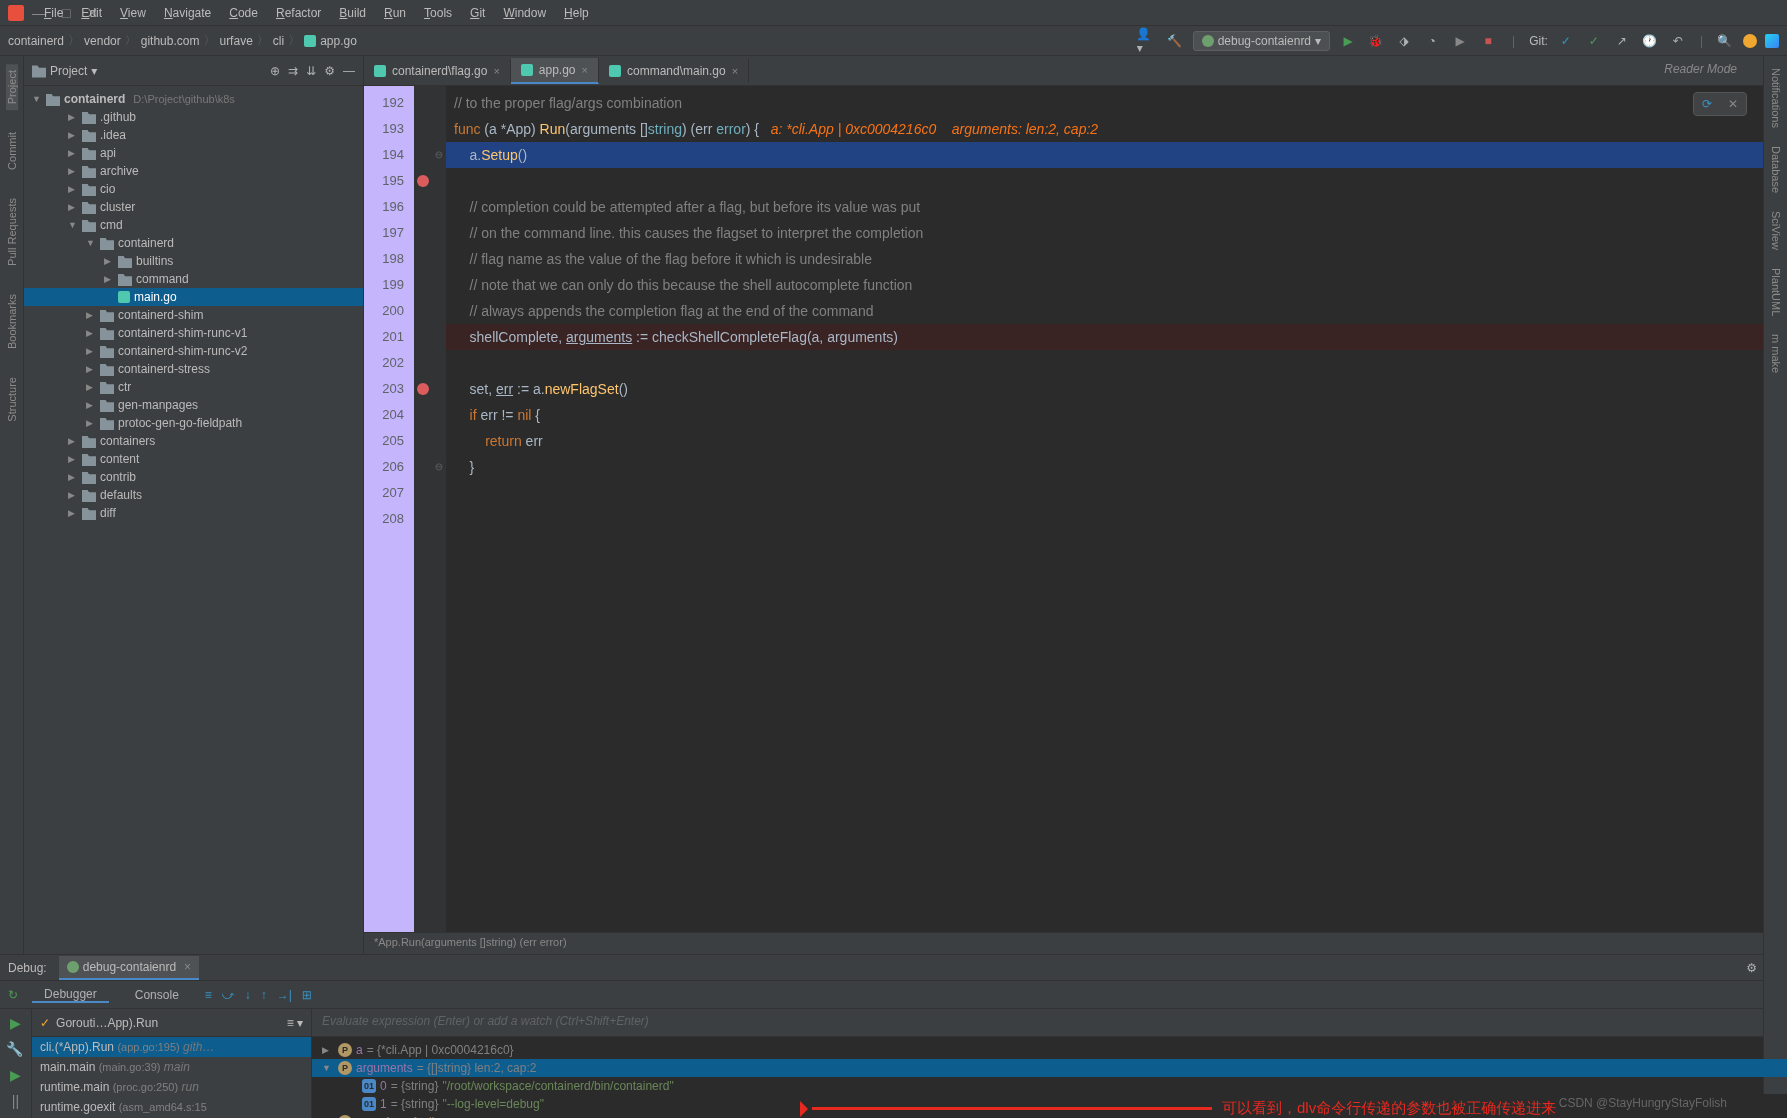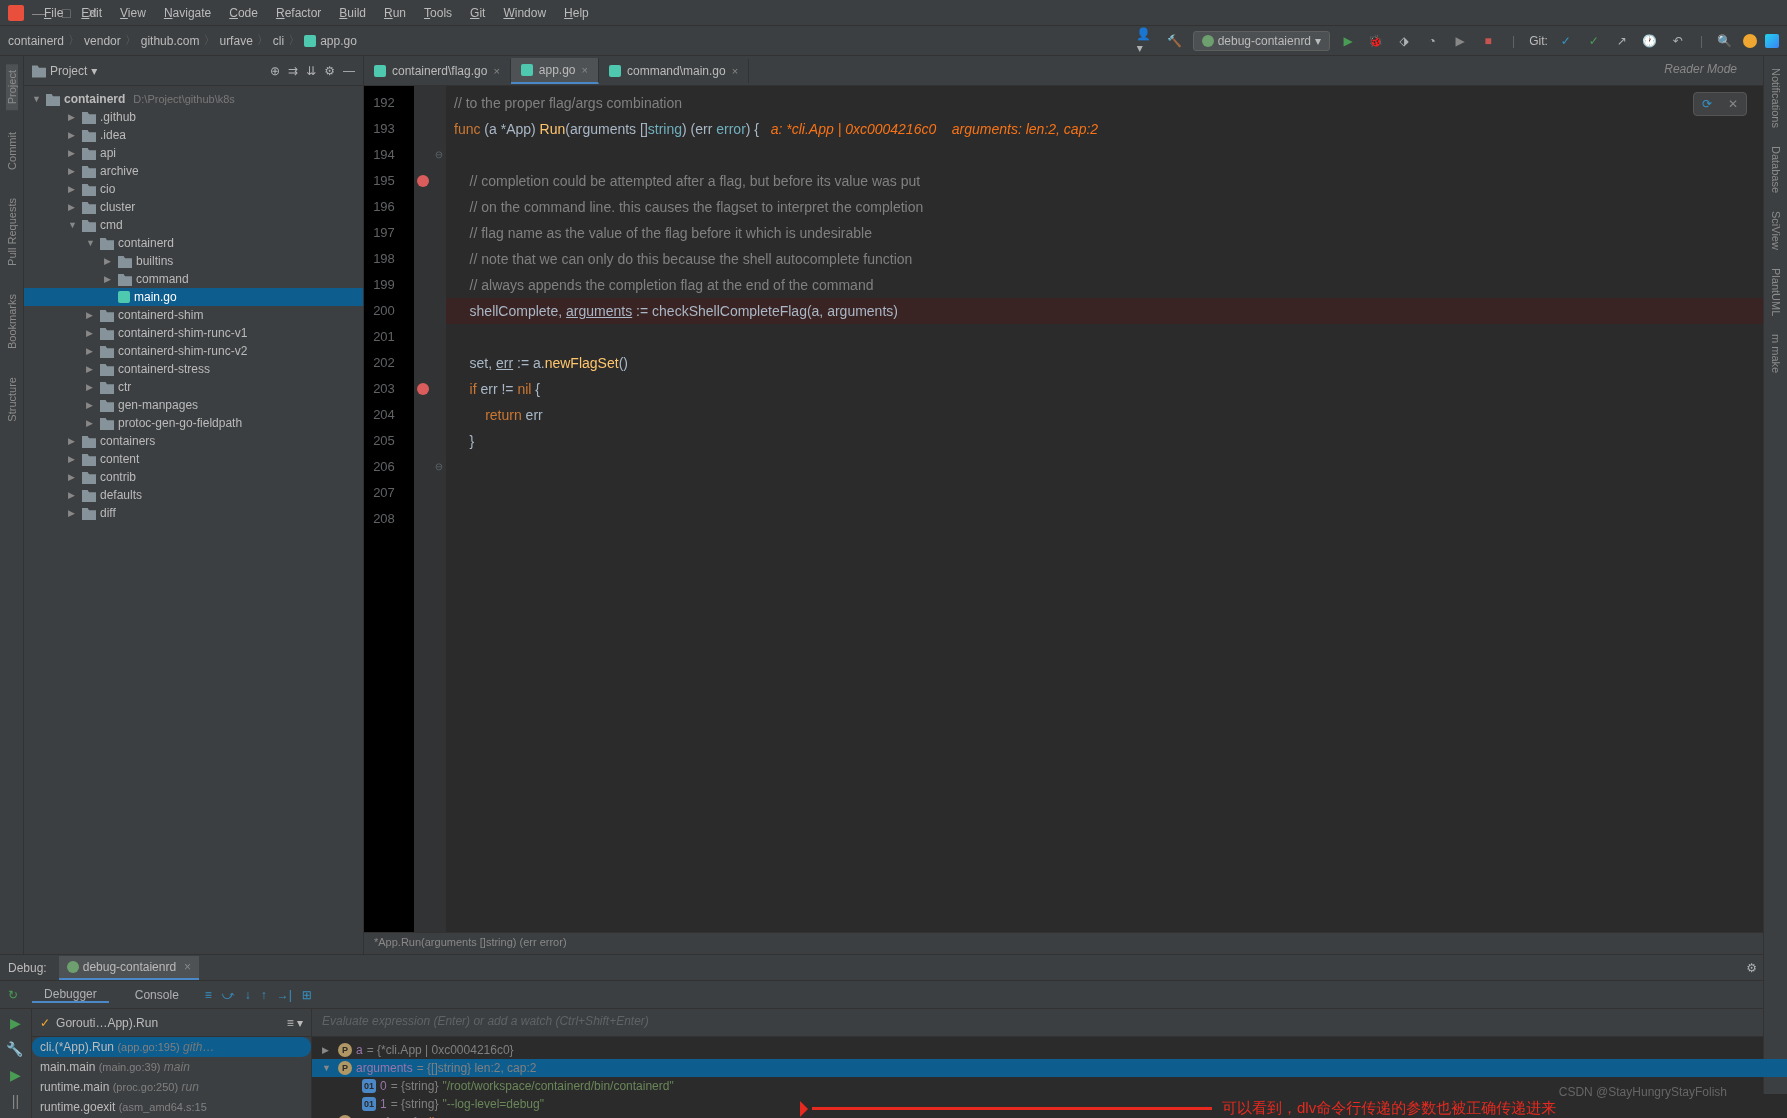--- a/index.html
+++ b/index.html
@@ -59,21 +59,21 @@
     .editor-tab { padding: 5px 10px; display: flex; align-items: center; gap: 6px; color: #bbb; cursor: pointer; border-right: 1px solid #323232; }
     .editor-tab.active { background: #4e5254; border-bottom: 2px solid #4a88c7; }
     .tab-close { color: #888; font-size: 11px; }
     .editor-tabs-right { margin-left: auto; padding-right: 12px; color: #afb1b3; }
     
     .reader-mode { position: absolute; right: 50px; top: 6px; color: #888; font-style: italic; z-index: 5; }
     .editor-corner-btns { position: absolute; right: 40px; top: 36px; background: #404243; border: 1px solid #555; border-radius: 4px; display: flex; z-index: 5; }
     .editor-corner-btns span { padding: 4px 8px; color: #888; cursor: pointer; }
     
     .code-editor { flex: 1; display: flex; position: relative; overflow: hidden; }
-    .gutter { width: 50px; background: #000000; text-align: center; padding-right: 10px; font-family: 'Consolas', monospace; color: #606366; font-size: 13px; line-height: 26px; padding-top: 4px; }
+    .gutter { width: 50px; background: #c4b5fd; text-align: right; padding-right: 10px; font-family: 'Consolas', monospace; color: #606366; font-size: 13px; line-height: 26px; padding-top: 4px; }
     .gutter-marks { width: 18px; background: #313335; padding-top: 4px; line-height: 26px; font-size: 13px; }
     .gutter-mark { height: 26px; display: flex; align-items: center; justify-content: center; }
     .breakpoint { width: 12px; height: 12px; background: #db5c5c; border-radius: 50%; }
     .fold-gutter { width: 14px; background: #313335; padding-top: 4px; line-height: 26px; color: #606366; font-size: 10px; }
     .fold-mark { height: 26px; display: flex; align-items: center; justify-content: center; cursor: pointer; }
     
     .code-content { flex: 1; font-family: 'Consolas', monospace; font-size: 14px; line-height: 26px; padding-top: 4px; overflow: hidden; }
     .code-line { white-space: pre; padding-left: 8px; height: 26px; }
     .code-line.current-exec { background: #214283; }
     .code-line.breakpoint-line { background: #3a2323; }
@@ -108,21 +108,21 @@
     .debug-step-icons span { cursor: pointer; color: #3592c4; }
     
     .debug-body { flex: 1; display: flex; }
     .debug-left-strip { width: 32px; background: #3c3f41; display: flex; flex-direction: column; align-items: center; padding-top: 6px; gap: 10px; border-right: 1px solid #323232; }
     .debug-left-strip span { cursor: pointer; font-size: 14px; }
     .resume-icon { color: #499c54; }
     
     .debug-frames { width: 280px; background: #3c3f41; border-right: 1px solid #323232; }
     .debug-frames-header { height: 28px; display: flex; align-items: center; padding: 0 8px; gap: 6px; color: #bbb; border-bottom: 1px solid #323232; }
     .frame-check { color: #f0a732; }
-    .debug-frame-item { padding: 3px 8px; color: #bbb; cursor: pointer; font-size: 12px; white-space: nowrap; overflow: hidden; border-radius: 9px; }
+    .debug-frame-item { padding: 3px 8px; color: #bbb; cursor: pointer; font-size: 12px; white-space: nowrap; overflow: hidden; }
     .debug-frame-item.selected { background: #0d5d8f; }
     .frame-loc { color: #808080; font-size: 11px; }
     .frame-file-dim { color: #787878; font-style: italic; }
     
     .debug-vars { flex: 1; background: #2b2b2b; display: flex; flex-direction: column; }
     .debug-vars-input { height: 28px; padding: 5px 10px; color: #606366; border-bottom: 1px solid #323232; background: #3c3f41; font-style: italic; }
     .debug-vars-tree { flex: 1; padding: 4px 0; position: relative; }
     .var-item { padding: 2px 10px; display: flex; align-items: center; gap: 4px; color: #bbb; font-family: 'Consolas', monospace; font-size: 12px; }
     .var-item.selected { background: #0d5d8f; }
     .var-arrow { width: 12px; color: #888; font-size: 9px; }
@@ -130,21 +130,21 @@
     .var-badge.idx { background: #4a88c7; border-radius: 3px; }
     .var-name { color: #9876aa; }
     .var-type { color: #808080; }
     .var-val { color: #6a8759; }
     .var-nil { color: #cc7832; }
     
     .annotation-arrow { position: absolute; top: 70px; left: 500px; width: 400px; height: 3px; background: #e8291f; }
     .annotation-arrow::before { content: ''; position: absolute; right: -2px; top: -6px; border: 8px solid transparent; border-left-color: #e8291f; transform: rotate(180deg); right: 394px; }
     .annotation-arrow::before { left: -12px; top: -6px; border: 8px solid transparent; border-right-color: #e8291f; }
     .annotation-text { position: absolute; top: 62px; left: 910px; color: #e8291f; font-size: 15px; }
-    .watermark { color: #666; position: absolute; right: 60px; bottom: 19px; font-size: 12px; }
+    .watermark { color: #666; position: absolute; right: 60px; bottom: 8px; font-size: 12px; }
     
     .right-strip-full { position: absolute; right: 0; top: 56px; bottom: 24px; width: 24px; background: #3c3f41; border-left: 1px solid #323232; display: flex; flex-direction: column; align-items: center; padding-top: 6px; gap: 6px; }
   </style>
 </head>
 <body>
 
 <div class="titlebar">
   <div class="titlebar-icon"></div>
   <div class="window-controls">
     <span>—</span>
@@ -351,20 +351,21 @@
           <div class="fold-mark"></div>
           <div class="fold-mark"></div>
           <div class="fold-mark"></div>
           <div class="fold-mark">⊖</div>
           <div class="fold-mark"></div>
           <div class="fold-mark"></div>
         </div>
       <div class="code-content" id="code-content">
           <div class="code-line "><span class="c-comment">// to the proper flag/args combination</span></div>
           <div class="code-line "><span class="c-keyword">func</span> <span class="c-ident">(a *App)</span> <span class="c-func">Run</span><span class="c-ident">(arguments []</span><span class="c-type">string</span><span class="c-ident">) (err </span><span class="c-type">error</span><span class="c-ident">) {</span>   <span class="c-hint">a: *cli.App | 0xc0004216c0    arguments: len:2, cap:2</span></div>
+          <div class="code-line current-exec">    <span class="c-ident">a.</span><span class="c-func">Setup</span><span class="c-ident">()</span></div>
           <div class="code-line "></div>
           <div class="code-line ">    <span class="c-comment">// completion could be attempted after a flag, but before its value was put</span></div>
           <div class="code-line ">    <span class="c-comment">// on the command line. this causes the flagset to interpret the completion</span></div>
           <div class="code-line ">    <span class="c-comment">// flag name as the value of the flag before it which is undesirable</span></div>
           <div class="code-line ">    <span class="c-comment">// note that we can only do this because the shell autocomplete function</span></div>
           <div class="code-line ">    <span class="c-comment">// always appends the completion flag at the end of the command</span></div>
           <div class="code-line breakpoint-line">    <span class="c-ident">shellComplete, </span><span class="c-ident c-underline">arguments</span><span class="c-ident"> := checkShellCompleteFlag(a, arguments)</span></div>
           <div class="code-line "></div>
           <div class="code-line ">    <span class="c-ident">set, </span><span class="c-ident c-underline">err</span><span class="c-ident"> := a.</span><span class="c-func">newFlagSet</span><span class="c-ident">()</span></div>
           <div class="code-line ">    <span class="c-keyword">if</span><span class="c-ident"> err != </span><span class="c-keyword">nil</span><span class="c-ident"> {</span></div>

